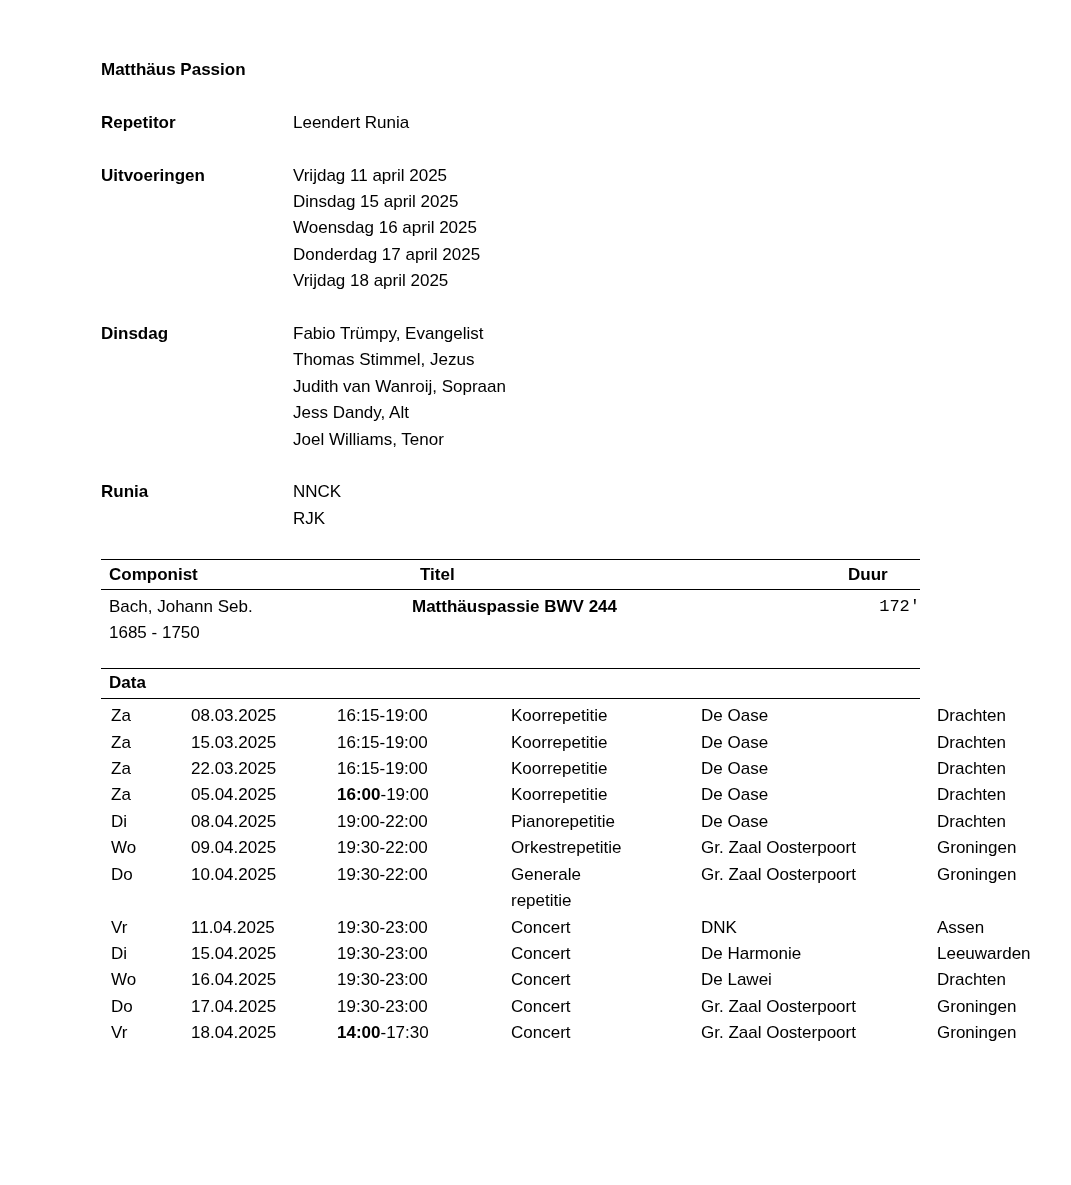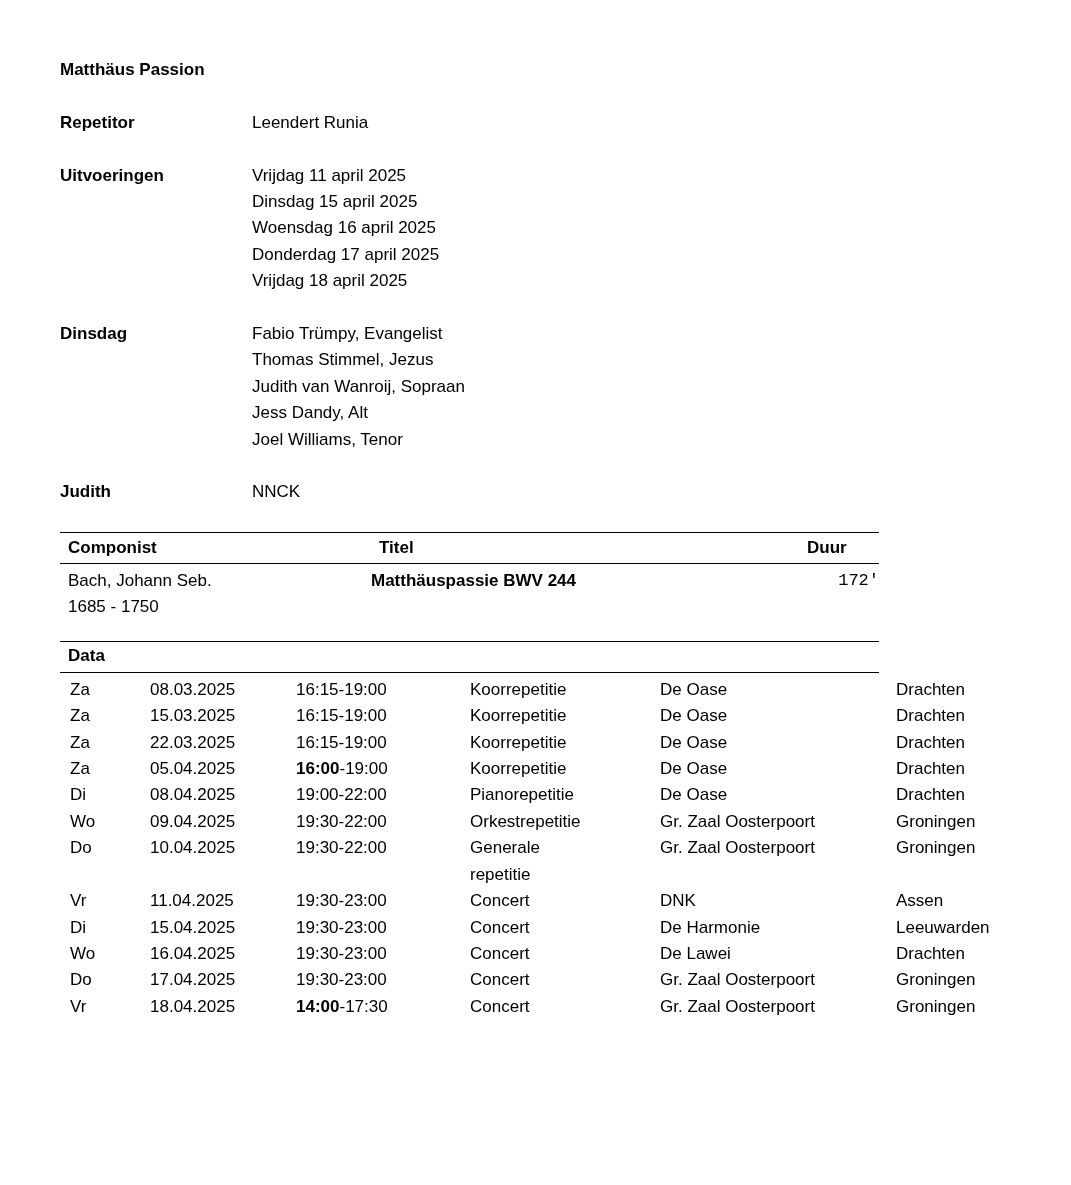--- a/index.html
+++ b/index.html
@@ -6,21 +6,21 @@
   html, body { background: #ffffff; }
   body {
     width: 1071px;
     height: 1185px;
     overflow: hidden;
     font-family: "Liberation Sans", sans-serif;
     font-size: 17px;
     line-height: 26.4px;
     color: #000000;
   }
-  .page { padding: 57px 125px 0 60px; }
+  .page { padding: 57px 125px 0 101px; }
 
   
   .doc-title { font-size: 17px; font-weight: bold; margin-bottom: 26.4px; }
   .info-row { display: flex; margin-bottom: 26.4px; }
   .info-label { flex: none; width: 192px; font-weight: bold; }
   .info-values { flex: 1; }
 
   
   .work-table {
     width: 819px;
@@ -109,25 +109,26 @@
 
           <div>Jess Dandy, Alt</div>
 
           <div>Joel Williams, Tenor</div>
 
 
       </div>
     </div>
 
     <div class="info-row">
-      <div class="info-label">Judith</div>
+      <div class="info-label">Runia</div>
       <div class="info-values">
 
           <div>NNCK</div>
 
+          <div>RJK</div>
 
       </div>
     </div>
 
   </section>
 
   <section class="work-table">
     <div class="wt-grid wt-head">
       <div class="pad-left">Componist</div>
       <div>Titel</div>

